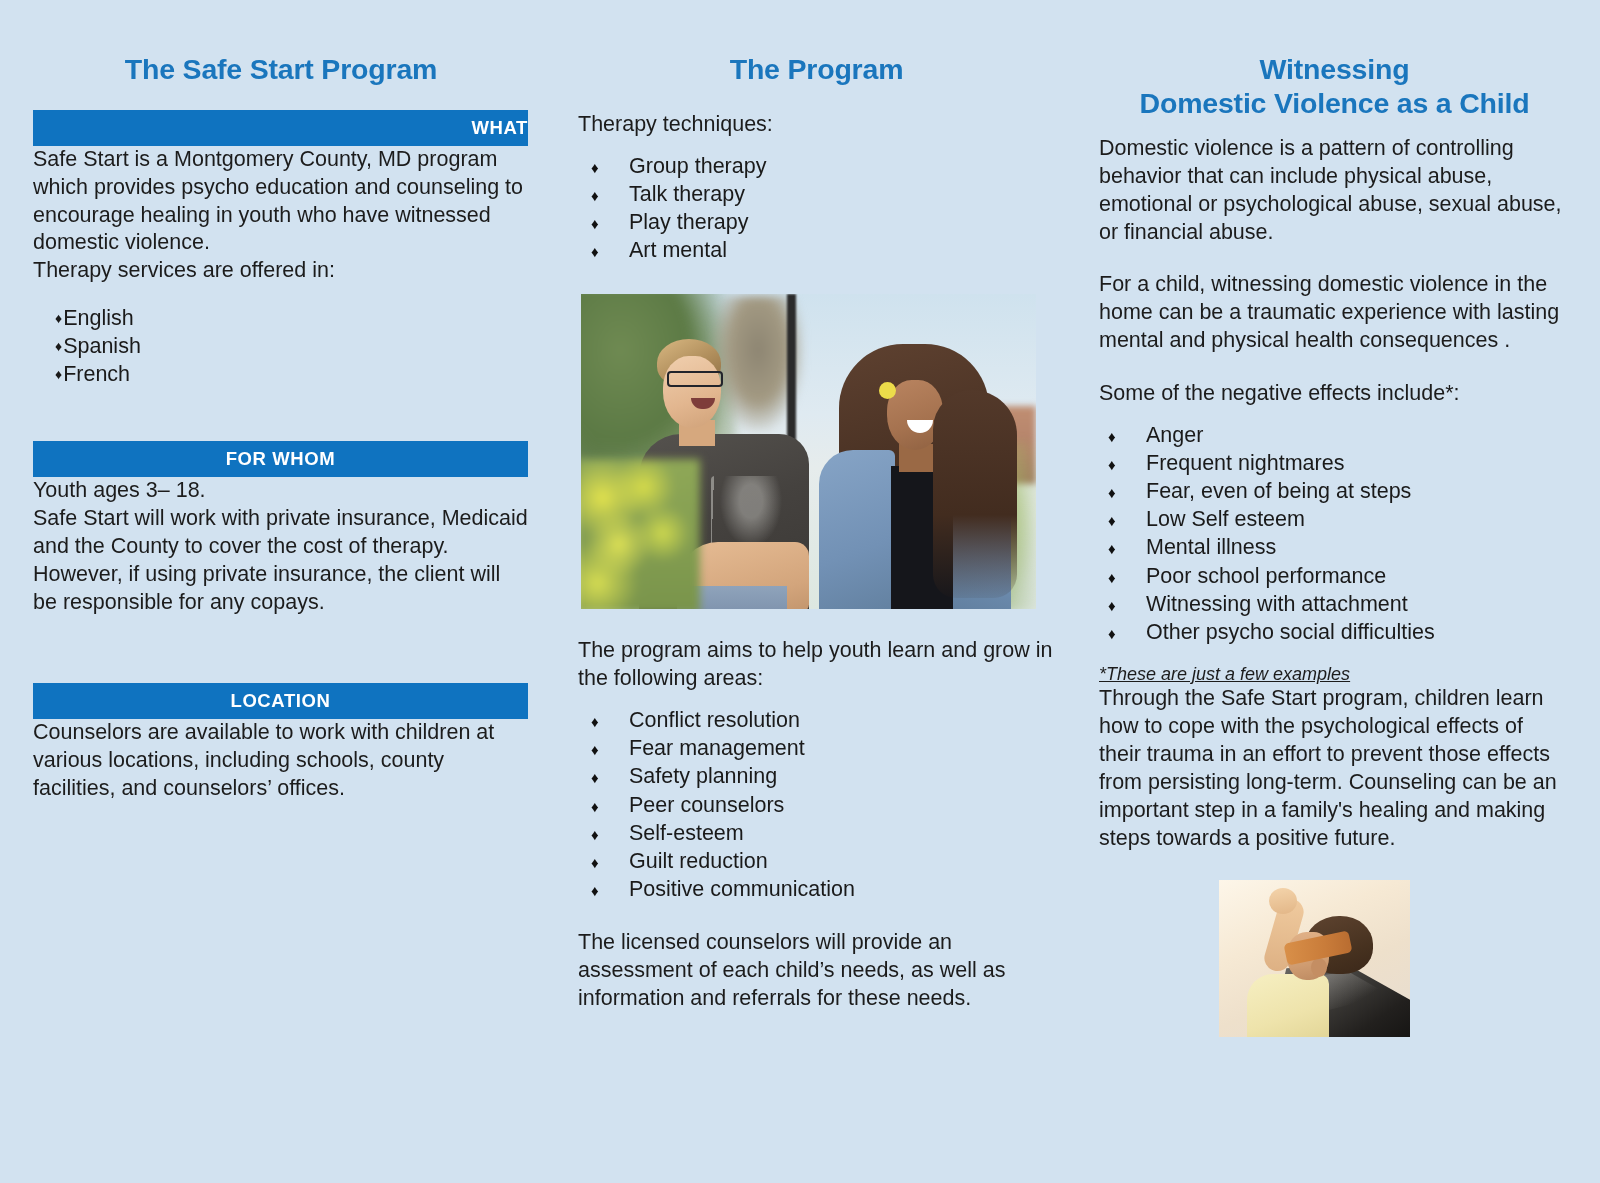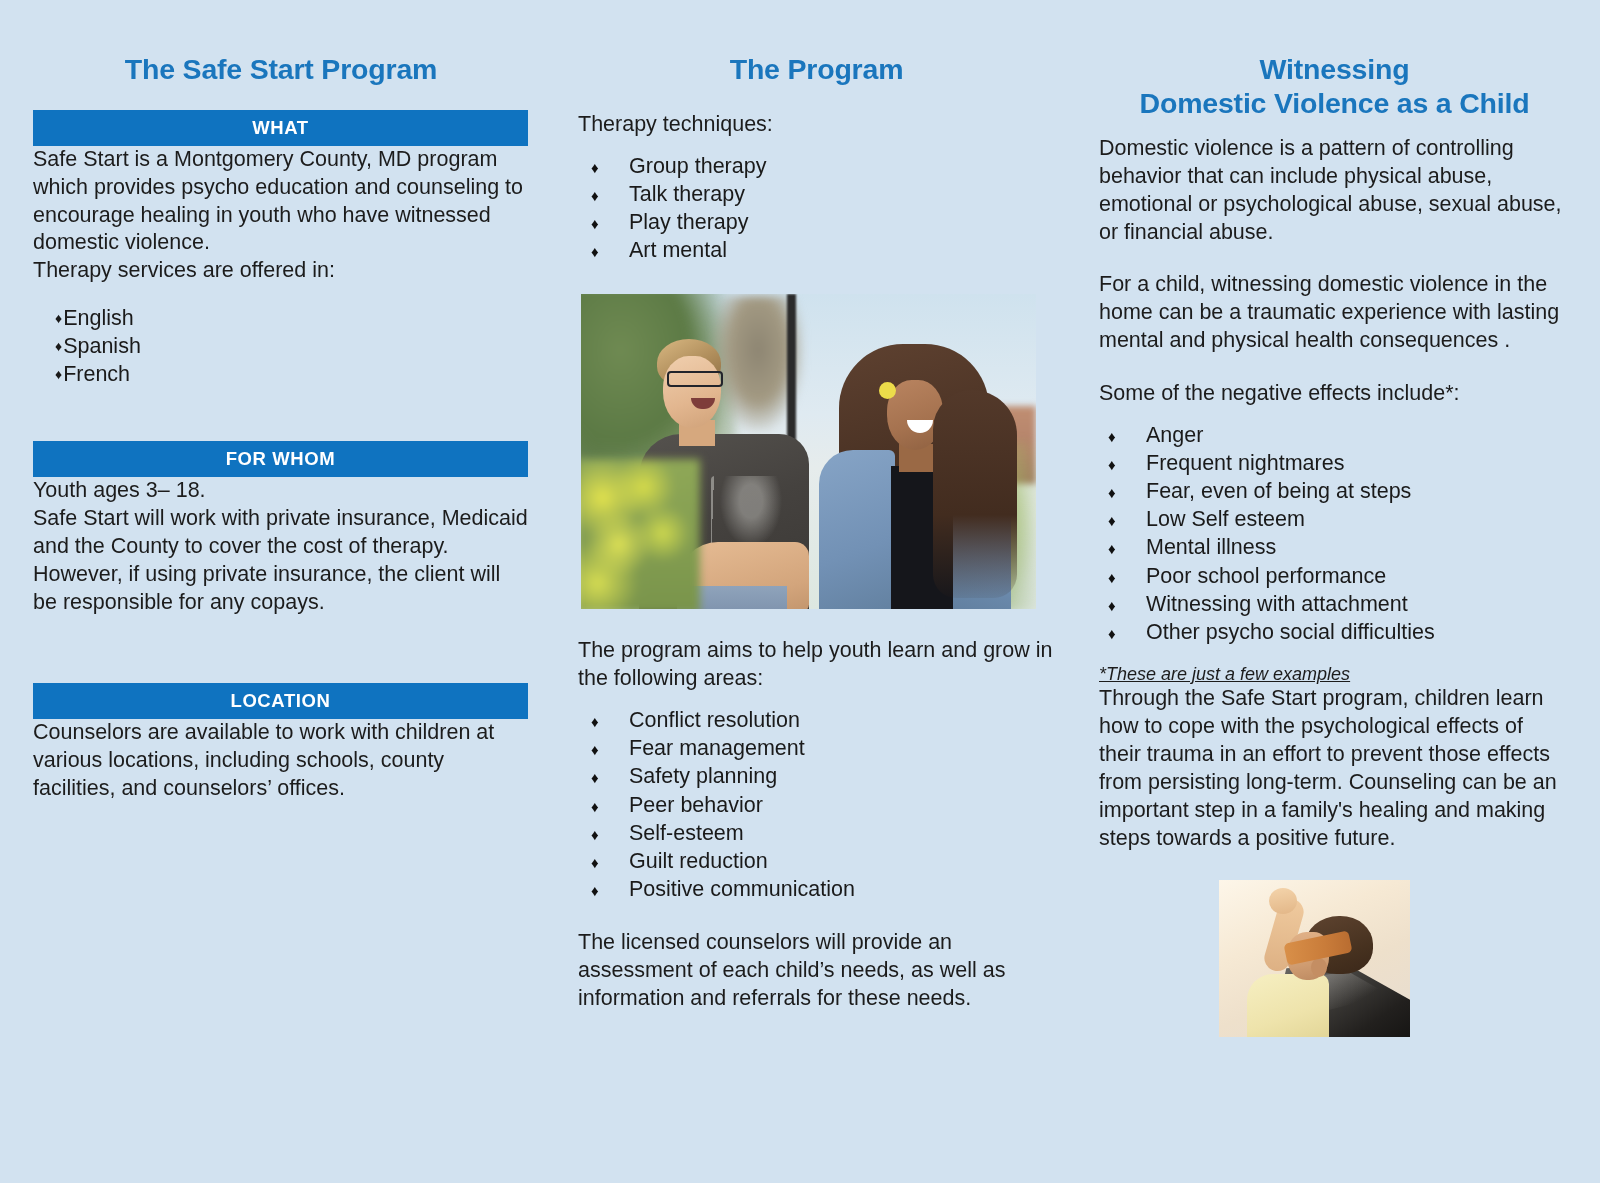--- a/index.html
+++ b/index.html
@@ -49,21 +49,21 @@
     background: #0f73c0;
     color: #ffffff;
     font-size: 18.5px;
     font-weight: bold;
     letter-spacing: 0.6px;
     text-align: center;
     height: 36px;
     line-height: 36px;
     width: 495px;
   }
-  .bar-what     { margin-top: 23px; }
+  .bar-what     { margin-top: 23px; text-align: right; }
   .bar-forwhom  { margin-top: 52px; }
   .bar-fees     { margin-top: 63px; }
   .bar-location { margin-top: 66px; }
 
   
   p.body {
     font-size: 21.5px;
     line-height: 1.30;
     margin: 0;
     color: #1c1c1c;
@@ -424,21 +424,21 @@
       <li>
           <span class="dia">♦</span>
           <span>Fear management</span>
         </li>
       <li>
           <span class="dia">♦</span>
           <span>Safety planning</span>
         </li>
       <li>
           <span class="dia">♦</span>
-          <span>Peer behavior</span>
+          <span>Peer counselors</span>
         </li>
       <li>
           <span class="dia">♦</span>
           <span>Self-esteem</span>
         </li>
       <li>
           <span class="dia">♦</span>
           <span>Guilt reduction</span>
         </li>
       <li>

